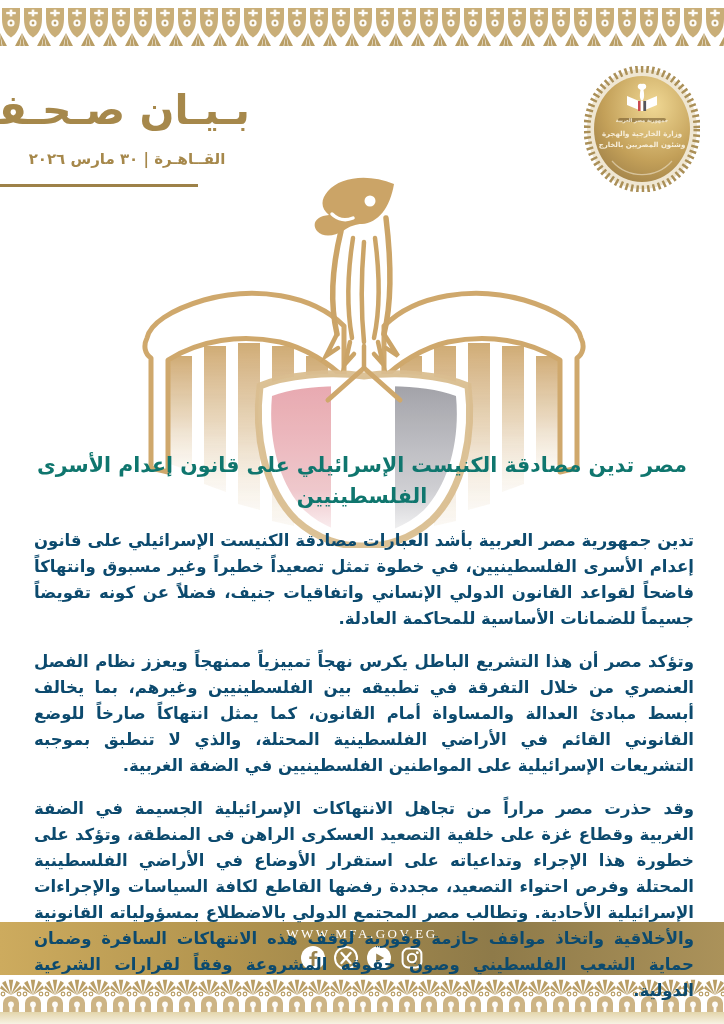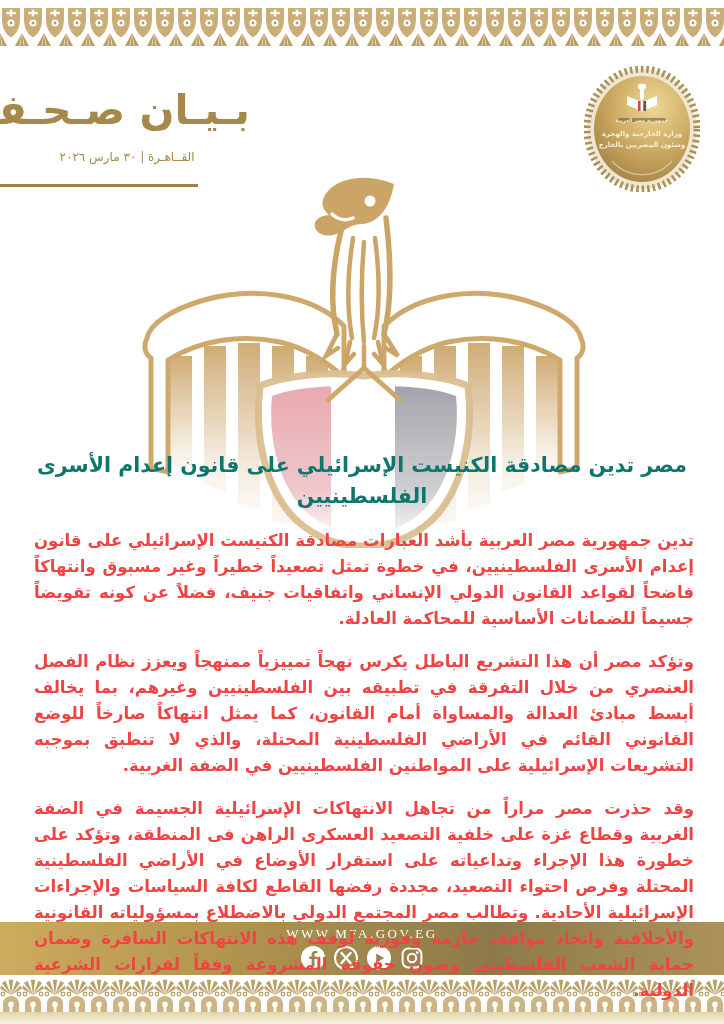--- a/index.html
+++ b/index.html
@@ -10,30 +10,30 @@
   }
   
   .ornament-top{position:absolute;top:6px;left:0;width:724px;height:40px;}
   .ornament-bottom{position:absolute;top:978px;left:0;width:724px;height:34px;}
   .bottom-strip{position:absolute;top:1012px;left:0;width:724px;height:12px;
     background:linear-gradient(180deg,#e3d5ab,#f7f2e3);}
   
   .header-block{position:absolute;top:86px;left:4px;width:246px;text-align:center;
     color:#a6884b;direction:rtl;}
   .header-title{font-size:41px;font-weight:bold;white-space:nowrap;letter-spacing:1px;}
-  .header-date{margin-top:16px;font-size:12px;font-weight:normal;white-space:nowrap;}
+  .header-date{margin-top:16px;font-size:15px;font-weight:bold;white-space:nowrap;}
   .header-rule{position:absolute;top:184px;left:0;width:198px;height:3px;background:#9d8148;}
   .seal{position:absolute;top:66px;left:584px;width:116px;height:126px;}
   
   .eagle{position:absolute;top:176px;left:140px;width:448px;height:372px;z-index:1;}
   
   .headline{position:absolute;top:450px;left:26px;right:26px;z-index:3;
     direction:rtl;text-align:center;color:#0f766e;font-weight:bold;font-size:20.5px;line-height:1.5;}
   .body-text{position:absolute;top:528px;right:30px;left:34px;z-index:3;
-    direction:rtl;text-align:justify;color:#ef4444;font-weight:bold;
+    direction:rtl;text-align:justify;color:#0c4a6e;font-weight:bold;
     font-size:16.5px;line-height:26px;}
   .body-text p{margin:0 0 17px 0;}
   
   .footer-bar{position:absolute;top:922px;left:0;width:724px;height:53px;z-index:2;
     background:linear-gradient(90deg,#cdab5e 0%,#b3954f 30%,#8e7a49 68%,#ab925a 100%);
     display:flex;flex-direction:column;align-items:center;justify-content:center;}
   .footer-site{color:#ffffff;font-family:"Liberation Serif",serif;
     font-size:13px;letter-spacing:2.5px;line-height:1;cursor:pointer;}
   .footer-icons{display:flex;gap:7px;margin-top:5px;}
   .footer-icons .sicon{display:block;width:26px;height:26px;cursor:pointer;}

